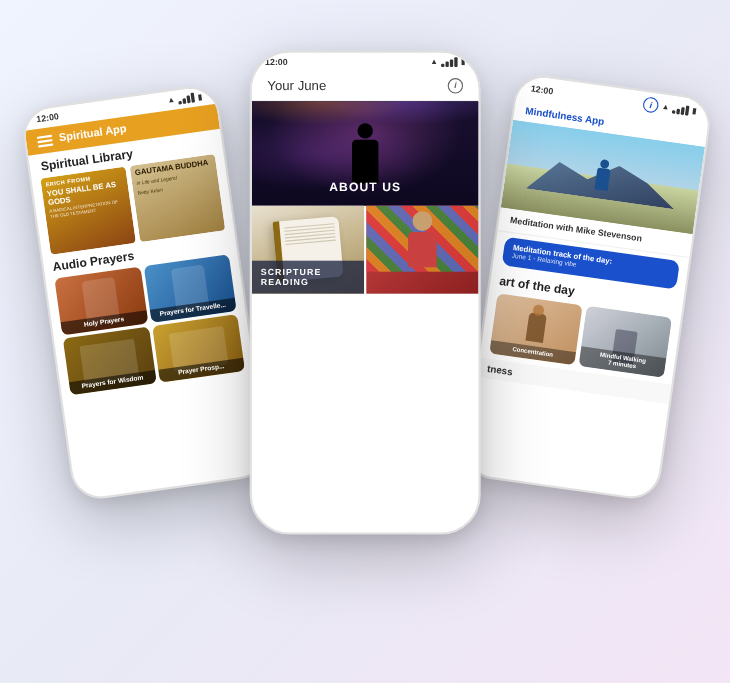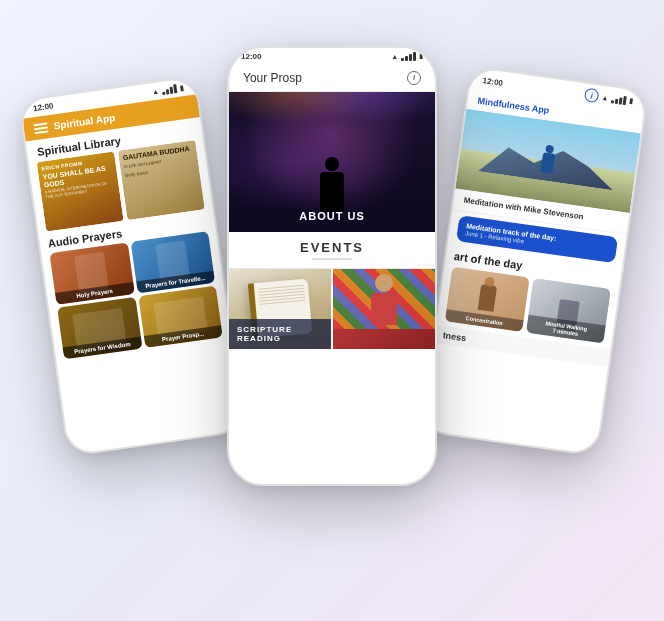--- a/index.html
+++ b/index.html
@@ -182,21 +182,21 @@
       align-items: center;
       border-bottom: 1px solid #f0f0f0;
     }
     .center-church-title {
       font-size: 12px;
       font-weight: 500;
       color: #333;
     }
     .about-us-section {
       position: relative;
-      height: 140px;
+      height: 95px;
       background: linear-gradient(135deg, #1a1a3e 0%, #2d1b4e 50%, #1a2a4e 100%);
       overflow: hidden;
       display: flex;
       align-items: flex-end;
     }
     .concert-silhouette {
       position: absolute;
       top: 0; left: 0; right: 0; bottom: 0;
       display: flex;
       align-items: center;
@@ -682,40 +682,36 @@
             <div class="signal-bar" style="height:3px"></div>
             <div class="signal-bar" style="height:5px"></div>
             <div class="signal-bar" style="height:7px"></div>
             <div class="signal-bar" style="height:9px"></div>
           </div>
           <span>▮</span>
         </div>
       </div>
 
       <div class="center-header">
-        <span class="center-church-title">Your Prosp</span>
+        <span class="center-church-title">Your June</span>
         <div class="info-icon">i</div>
       </div>
 
       <div class="about-us-section">
         <div class="concert-bg"></div>
         <div class="stage-lights"></div>
         <div class="concert-silhouette">
           <div class="person-silhouette">
             <div class="person-head"></div>
             <div class="person-body"></div>
           </div>
         </div>
         <div class="about-us-label">About us</div>
       </div>
 
-      <div class="events-divider">
-        <div class="events-label">Events</div>
-        <div class="events-underline"></div>
-      </div>
 
       <div class="services-grid">
         <div class="service-item service-bible">
           <div class="bible-visual">
             <div class="bible-pages">
               <div class="bible-spine"></div>
               <div class="bible-lines">
                 <div class="bible-line"></div>
                 <div class="bible-line"></div>
                 <div class="bible-line"></div>

